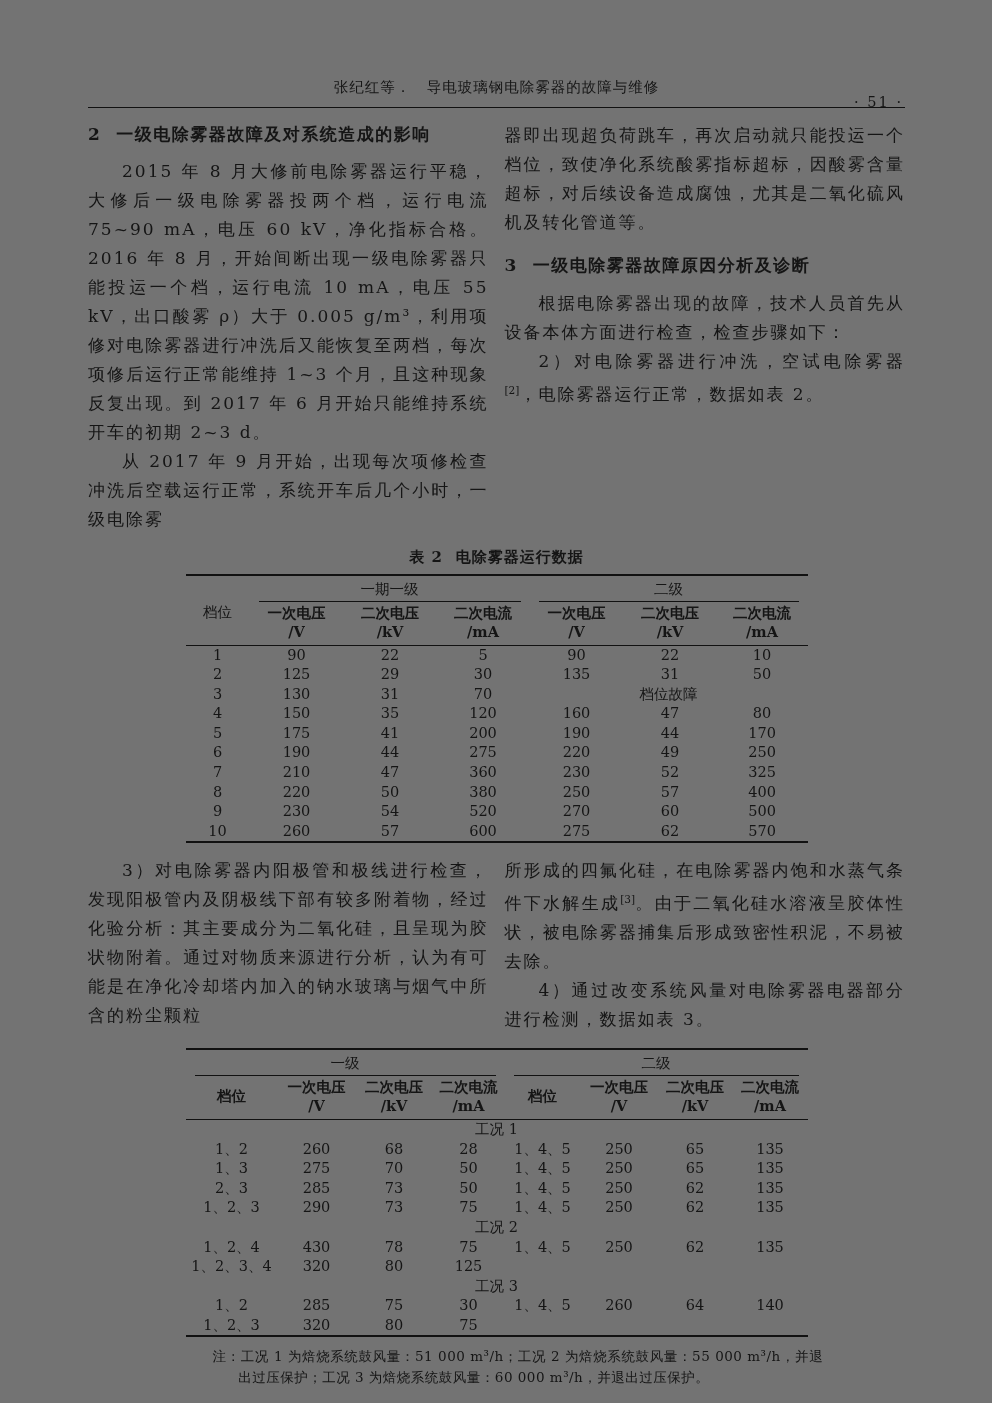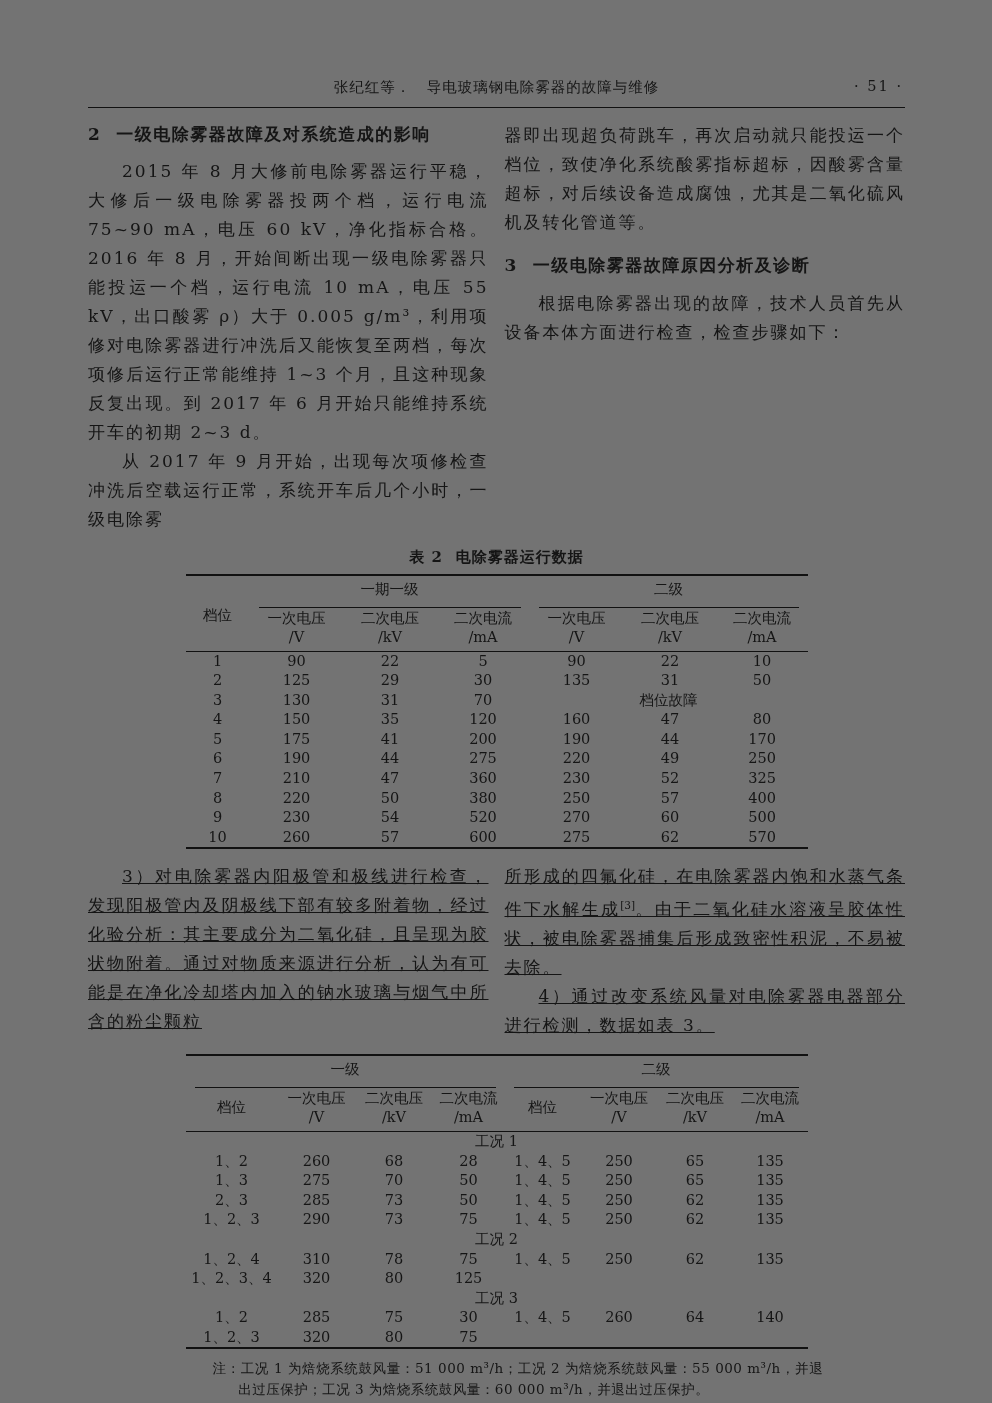--- a/index.html
+++ b/index.html
@@ -5,21 +5,21 @@
   html,body{margin:0;padding:0;background:#e8e8e8;}
   .page{
     width:992px;height:1403px;background:#737373;color:#151515;
     font-family:"DejaVu Serif","Liberation Serif",serif;
     position:relative;overflow:hidden;box-sizing:border-box;
     padding:78px 87px 0 88px;
   }
   
   .runhead{position:relative;height:22px;font-size:14.5px;letter-spacing:1px;}
   .runhead .rtitle{display:block;text-align:center;}
-  .runhead .pagenum{position:absolute;right:2px;top:0;letter-spacing:2px;}
+  .runhead .pagenum{position:absolute;right:2px;top:16px;letter-spacing:2px;}
   .headrule{border-bottom:1.7px solid #111;margin-top:7px;}
 
   
   .cols{display:flex;gap:16px;margin-top:13px;}
   .col{flex:1;min-width:0;font-size:17px;line-height:29px;
        text-align:justify;letter-spacing:2px;}
   .col p{margin:0;}
   .indent{text-indent:2em;}
   .sec-head{font-weight:bold;font-size:17px;letter-spacing:1.5px;line-height:27px;}
   .sec-head .sec-num{margin-right:15px;}
@@ -31,23 +31,23 @@
   .tblwrap{width:622px;margin:14px auto 0;}
   .tbl-title{text-align:center;font-size:15px;font-weight:bold;
              letter-spacing:1px;margin:0 0 7px 0;}
   .tbl-title .tlabel{margin-right:13px;}
   table.paper{width:100%;border-collapse:collapse;
       border-top:2px solid #111;border-bottom:2px solid #111;
       font-size:14.5px;table-layout:fixed;}
   table.paper th{font-weight:normal;}
   table.paper th,table.paper td{text-align:center;padding:0;line-height:19.5px;}
   tr.grow th{padding-top:4px;}
-  .gline{border-bottom:1.3px solid #111;margin:0 9px;padding-bottom:7px;}
+  .gline{border-bottom:1.3px solid #111;margin:0 9px;padding-bottom:1px;}
   tr.subrow th{border-bottom:1.3px solid #111;padding:1px 0 4px;}
-  tr.subrow th div{line-height:19px;}
+  tr.subrow th div{line-height:19px;font-weight:bold;}
   th.dangcell{border-bottom:1.3px solid #111;}
   tbody.tdata td{line-height:19.6px;}
   td.lbl{text-align:left;padding-left:15px;margin-left:12px;}
   td.sec{text-align:left;padding-left:3px;}
 
   .note{font-size:13.5px;line-height:21px;letter-spacing:0.5px;
         width:585px;margin:9px 0 0 27px;
         padding-left:1.9em;text-indent:-1.9em;text-align:justify;}
 </style>
 </head>
@@ -64,20 +64,21 @@
   <div class="cols">
     <div class="col">
       <p class="sec-head mb-head"><span class="sec-num">2</span><span>一级电除雾器故障及对系统造成的影响</span></p>
       <p class="indent">2015 年 8 月大修前电除雾器运行平稳，大修后一级电除雾器投两个档，运行电流 75~90 mA，电压 60 kV，净化指标合格。2016 年 8 月，开始间断出现一级电除雾器只能投运一个档，运行电流 10 mA，电压 55 kV，出口酸雾 ρ）大于 0.005 g/m³，利用项修对电除雾器进行冲洗后又能恢复至两档，每次项修后运行正常能维持 1~3 个月，且这种现象反复出现。到 2017 年 6 月开始只能维持系统开车的初期 2~3 d。</p>
       <p class="indent">从 2017 年 9 月开始，出现每次项修检查冲洗后空载运行正常，系统开车后几个小时，一级电除雾</p>
     </div>
     <div class="col">
       <p>器即出现超负荷跳车，再次启动就只能投运一个档位，致使净化系统酸雾指标超标，因酸雾含量超标，对后续设备造成腐蚀，尤其是二氧化硫风机及转化管道等。</p>
       <p class="sec-head mt-head"><span class="sec-num">3</span><span>一级电除雾器故障原因分析及诊断</span></p>
       <p class="indent">根据电除雾器出现的故障，技术人员首先从设备本体方面进行检查，检查步骤如下：</p>
+      <p class="indent"><span>2）对电除雾器进行冲洗，空试电除雾器</span><span class="supref">[2]</span><span>，电除雾器运行正常，数据如表 2。</span></p>
     </div>
   </div>
 
   <div class="tblwrap">
     <p class="tbl-title"><span class="tlabel">表 2</span><span>电除雾器运行数据</span></p>
     <table class="paper">
       <colgroup>
         <col style="width:64px">
           <col style="width:94px">
           <col style="width:93px">
@@ -209,21 +210,21 @@
             <td>57</td>
             <td>600</td>
             <td>275</td>
             <td>62</td>
             <td>570</td>
           </tr>
         </tbody>
     </table>
   </div>
 
-  <div class="cols" style="text-decoration:underline;">
+  <div class="cols" style="">
     <div class="col">
       <p class="indent">3）对电除雾器内阳极管和极线进行检查，发现阳极管内及阴极线下部有较多附着物，经过化验分析：其主要成分为二氧化硅，且呈现为胶状物附着。通过对物质来源进行分析，认为有可能是在净化冷却塔内加入的钠水玻璃与烟气中所含的粉尘颗粒</p>
     </div>
     <div class="col">
       <p><span>所形成的四氟化硅，在电除雾器内饱和水蒸气条件下水解生成</span><span class="supref">[3]</span><span>。由于二氧化硅水溶液呈胶体性状，被电除雾器捕集后形成致密性积泥，不易被去除。</span></p>
       <p class="indent">4）通过改变系统风量对电除雾器电器部分进行检测，数据如表 3。</p>
     </div>
   </div>
 
   <div class="tblwrap">
@@ -322,21 +323,21 @@
             <td>1、4、5</td>
             <td>250</td>
             <td>62</td>
             <td>135</td>
           </tr>
           <tr>
             <td class="sec" colspan="8">工况 2</td>
           </tr>
           <tr>
             <td class="lbl">1、2、4</td>
-            <td>310</td>
+            <td>430</td>
             <td>78</td>
             <td>75</td>
             <td>1、4、5</td>
             <td>250</td>
             <td>62</td>
             <td>135</td>
           </tr>
           <tr>
             <td class="lbl">1、2、3、4</td>
             <td>320</td>

